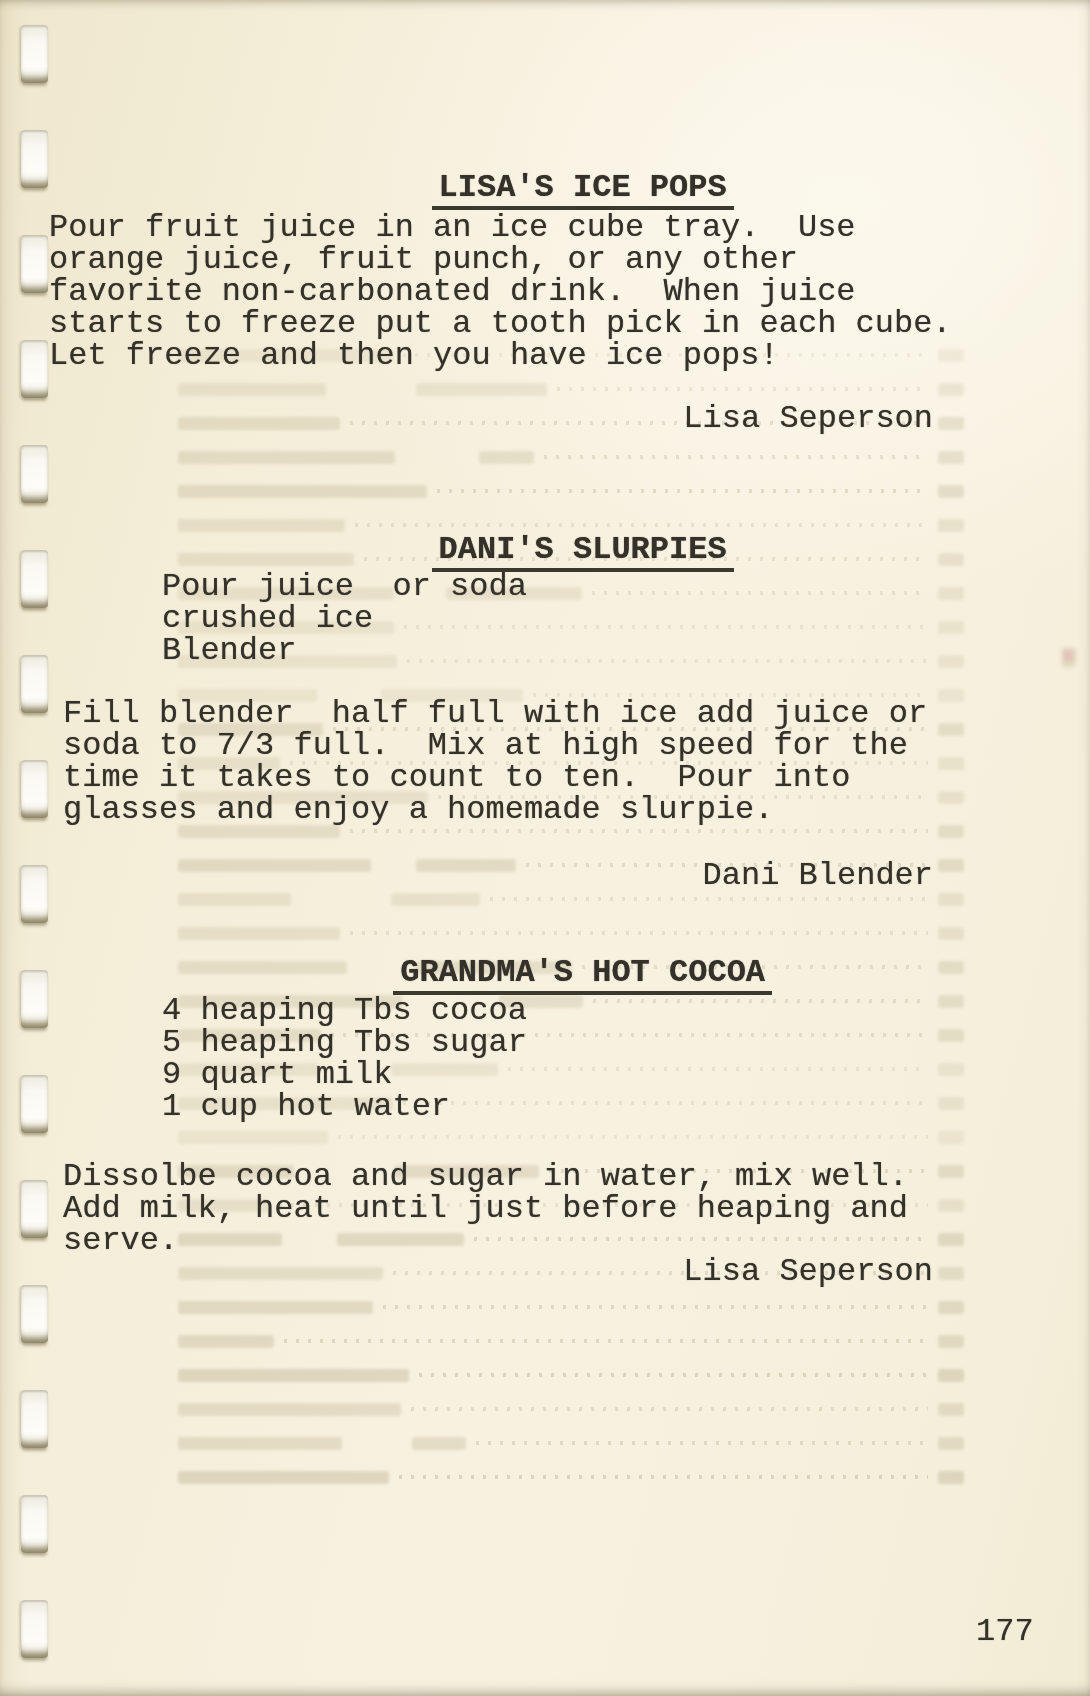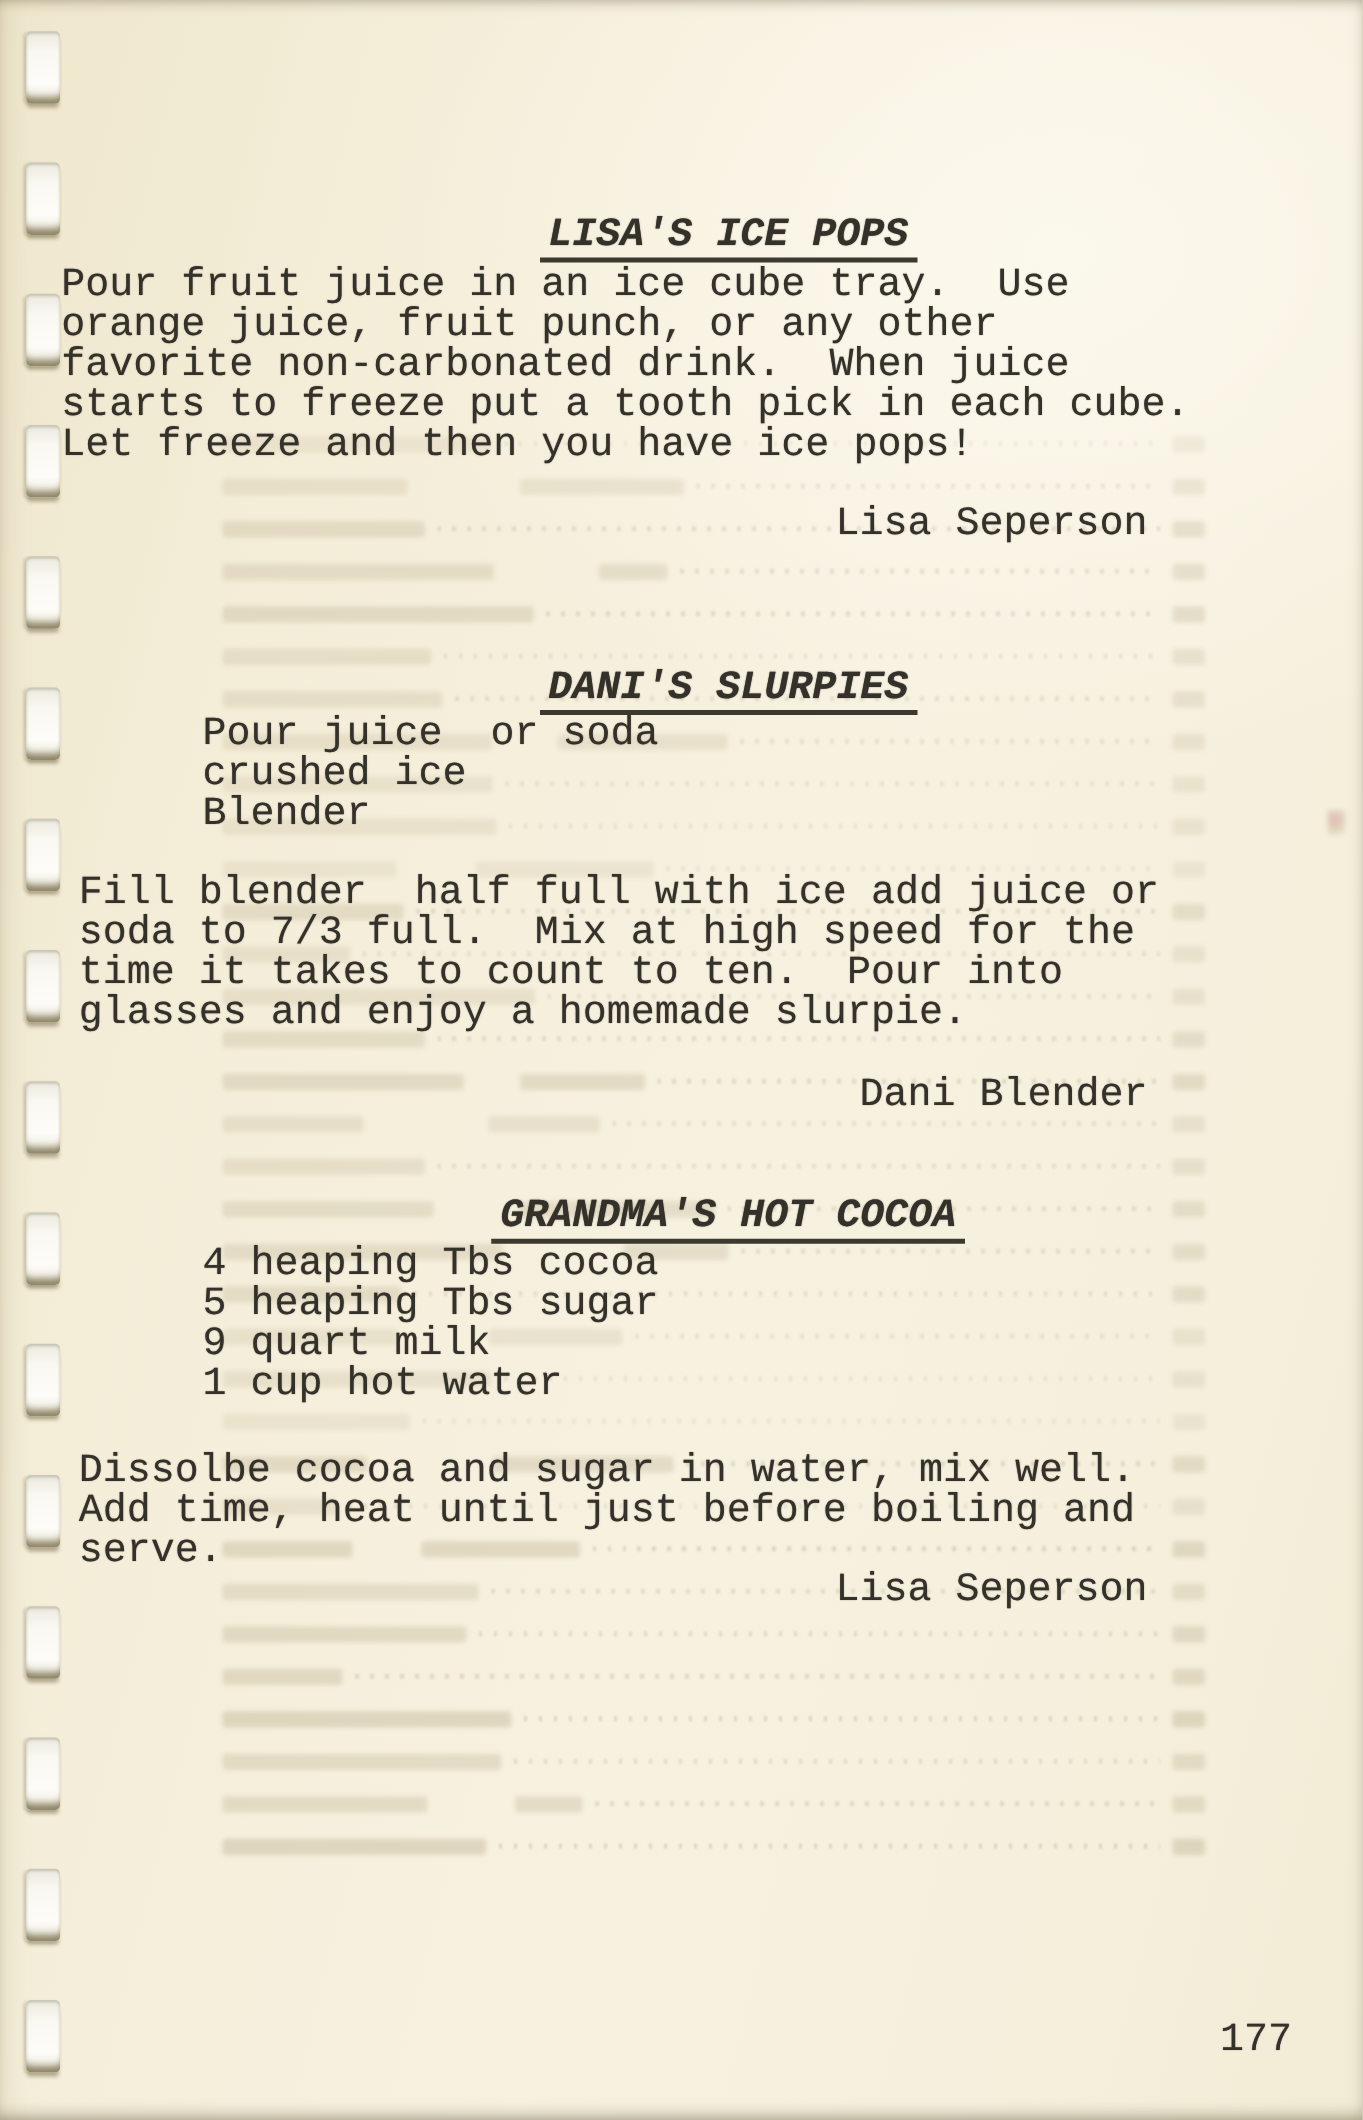--- a/index.html
+++ b/index.html
@@ -32,23 +32,22 @@
     text-shadow:0 0 1px rgba(52,49,42,.6);
     z-index:3;
   }
   .title-wrap{left:18px;width:1014px;text-align:center;}
   .title-wrap .u{
     display:inline-block;
     padding:0 7px 2px 7px;
     border-bottom:4px solid #3c392f;
     font-weight:bold;
     text-shadow:0 0 1px rgba(52,49,42,.8);
-    font-style:italic;
-  }
-  .author{text-align:right;right:172px;}
+  }
+  .author{text-align:right;right:157px;}
   .pagenum{left:976px;top:1616px;}
   
   .hole{
     position:absolute;left:21px;width:27px;height:58px;z-index:5;
     border-radius:4px;
     background:linear-gradient(180deg,#eceade 0%,#f9f8f2 28%,#fdfcf8 72%,#e8e4d4 100%);
     box-shadow:
       inset 0 -9px 6px -4px #8d8466,
       inset 0 2px 2px rgba(90,82,60,.25),
       0 4px 3px -1px rgba(110,98,66,.4),
@@ -309,20 +308,20 @@
 
   <div>
     <div class="t title-wrap" style="top:925px">
       <span class="u">GRANDMA'S HOT COCOA</span>
     </div>
     <div class="t" style="left:162px;top:995px">4 heaping Tbs cocoa
 5 heaping Tbs sugar
 9 quart milk
 1 cup hot water</div>
     <div class="t" style="left:63px;top:1161px">Dissolbe cocoa and sugar in water, mix well.
-Add time, heat until just before boiling and
+Add milk, heat until just before heaping and
 serve.</div>
     <div class="t author" style="top:1256px">Lisa Seperson</div>
   </div>
 
   <div class="t pagenum">177</div>
 
 </div>
 
 </body></html>

